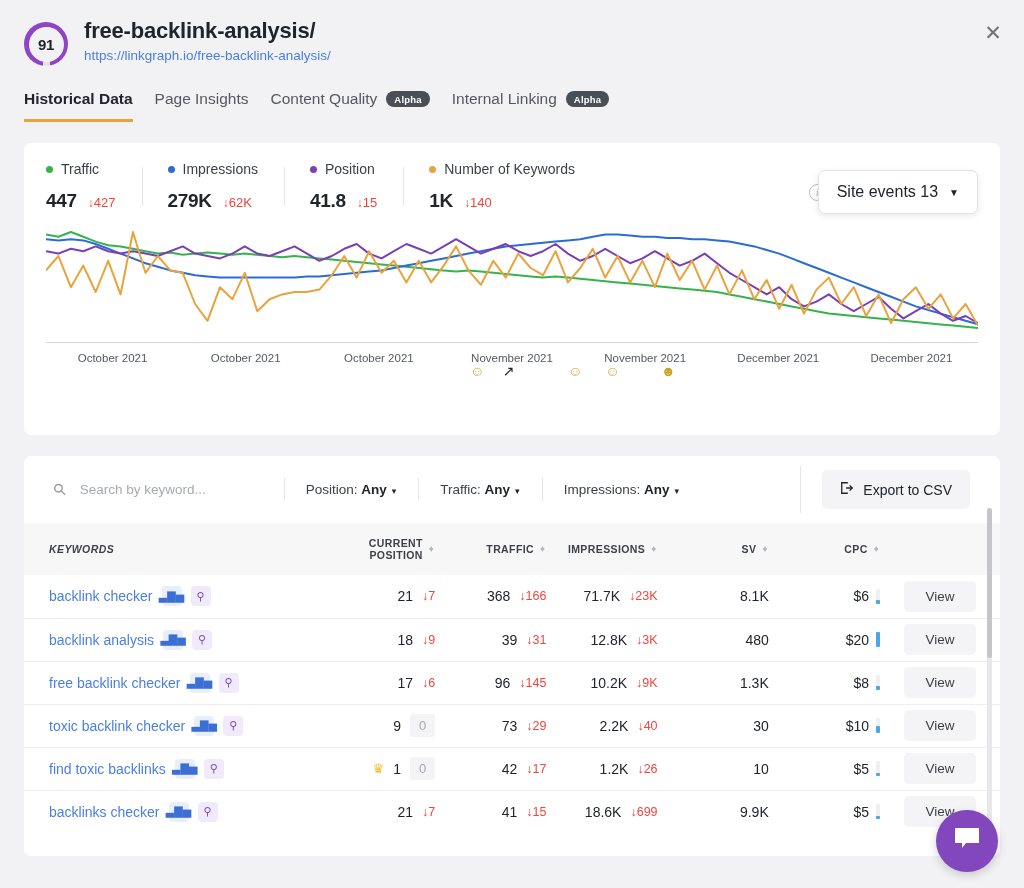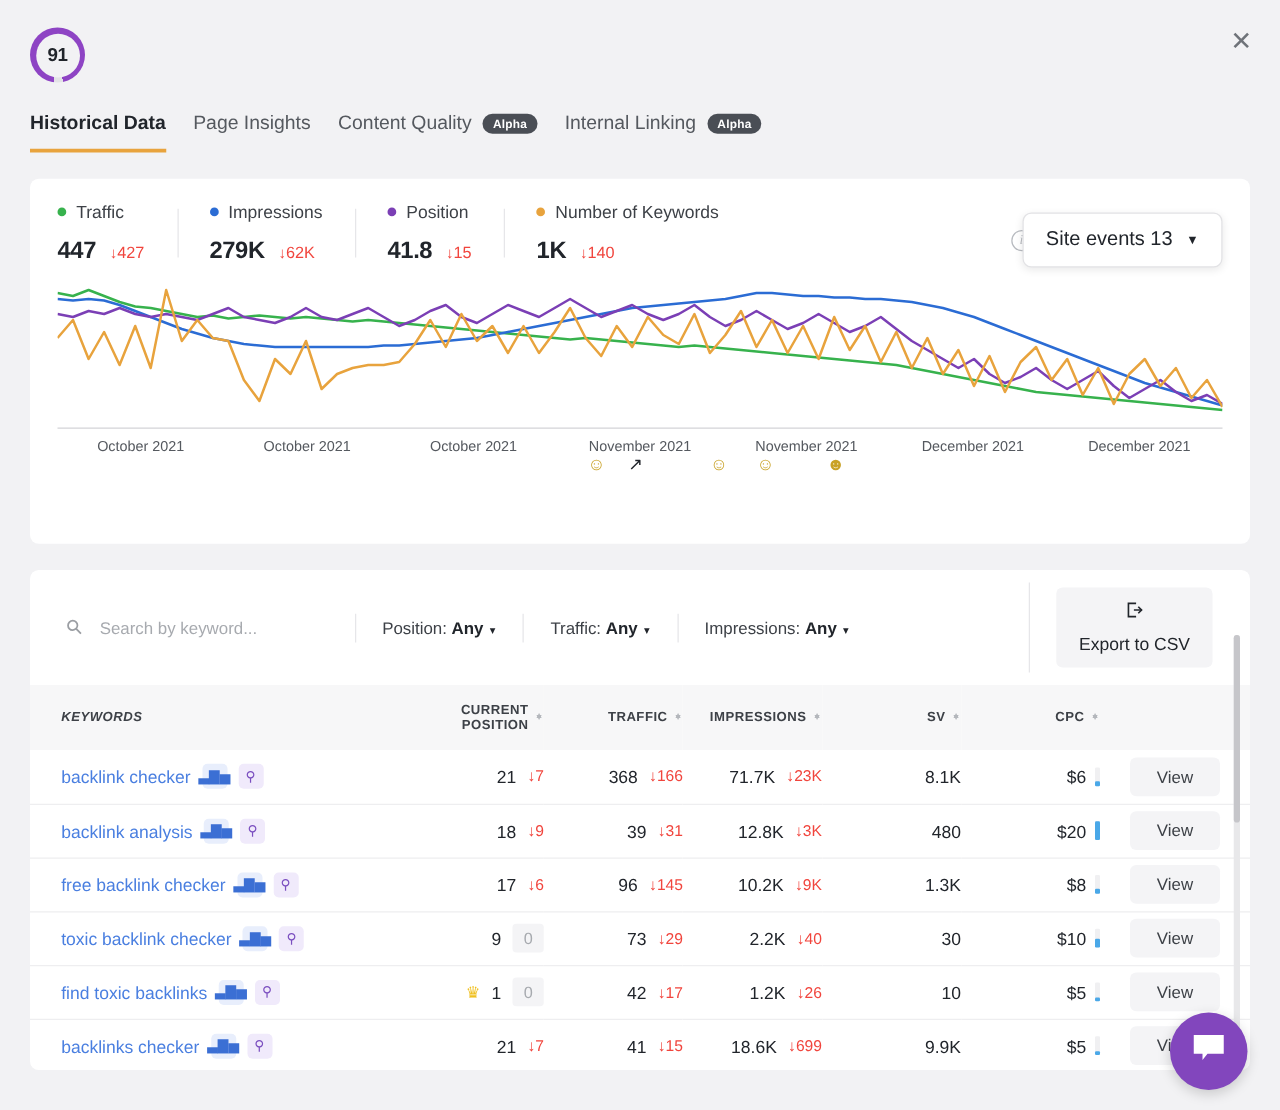--- a/index.html
+++ b/index.html
@@ -101,21 +101,21 @@
   .search-input::placeholder { color: #a7aaaf; }
   .filter { font-size: 13.5px; color: #3d4147; padding: 0 22px; position: relative; cursor: pointer; white-space: nowrap; }
   .filter::before { content: ""; position: absolute; left: 0; top: -4px; bottom: -4px; width: 1px; background: #e6e6e9; }
   .filter b { color: #21252b; }
   .filter .caret { margin-left: 5px; font-size: 9px; }
   .export-wrap { margin-left: auto; padding-left: 22px; position: relative; }
   .export-wrap::before { content: ""; position: absolute; left: 0; top: -4px; bottom: -4px; width: 1px; background: #e6e6e9; }
   .export-btn {
     background: #f4f4f6; border: none; border-radius: 5px; padding: 11px 18px;
     font-size: 14px; color: #21252b; display: flex; align-items: center; gap: 9px;
-    cursor: pointer; font-family: "Liberation Sans", sans-serif; margin-right: 14px; flex-direction: column;
+    cursor: pointer; font-family: "Liberation Sans", sans-serif; margin-right: 14px;
   }
 
   table { width: 100%; border-collapse: collapse; table-layout: fixed; }
   thead th {
     background: #f7f7f8; font-size: 10.5px; font-weight: bold; color: #3d4147;
     letter-spacing: 0.4px; padding: 14px 0; text-align: right; vertical-align: middle;
   }
   th.kw-col { text-align: left; padding-left: 25px; width: 300px; font-style: italic; }
   th .th-inner { display: inline-flex; align-items: center; gap: 5px; justify-content: flex-end; }
   .sort-ico { display: inline-flex; flex-direction: column; gap: 2px; color: #b4b7bc; line-height: 0; }
@@ -159,20 +159,24 @@
 </style>
 </head>
 <body>
 
 <div class="header">
   <button class="close-btn">✕</button>
 
   <div class="title-row">
     <div class="score-ring">
       <div class="inner">91</div>
+    </div>
+    <div>
+      <div class="page-title">free-backlink-analysis/</div>
+      <a class="page-url">https://linkgraph.io/free-backlink-analysis/</a>
     </div>
   </div>
 
   <div class="tabs" id="tabbar">
       <div class="tab active">
         <span>Historical Data</span>
       </div>
       <div class="tab">
         <span>Page Insights</span>
       </div>

